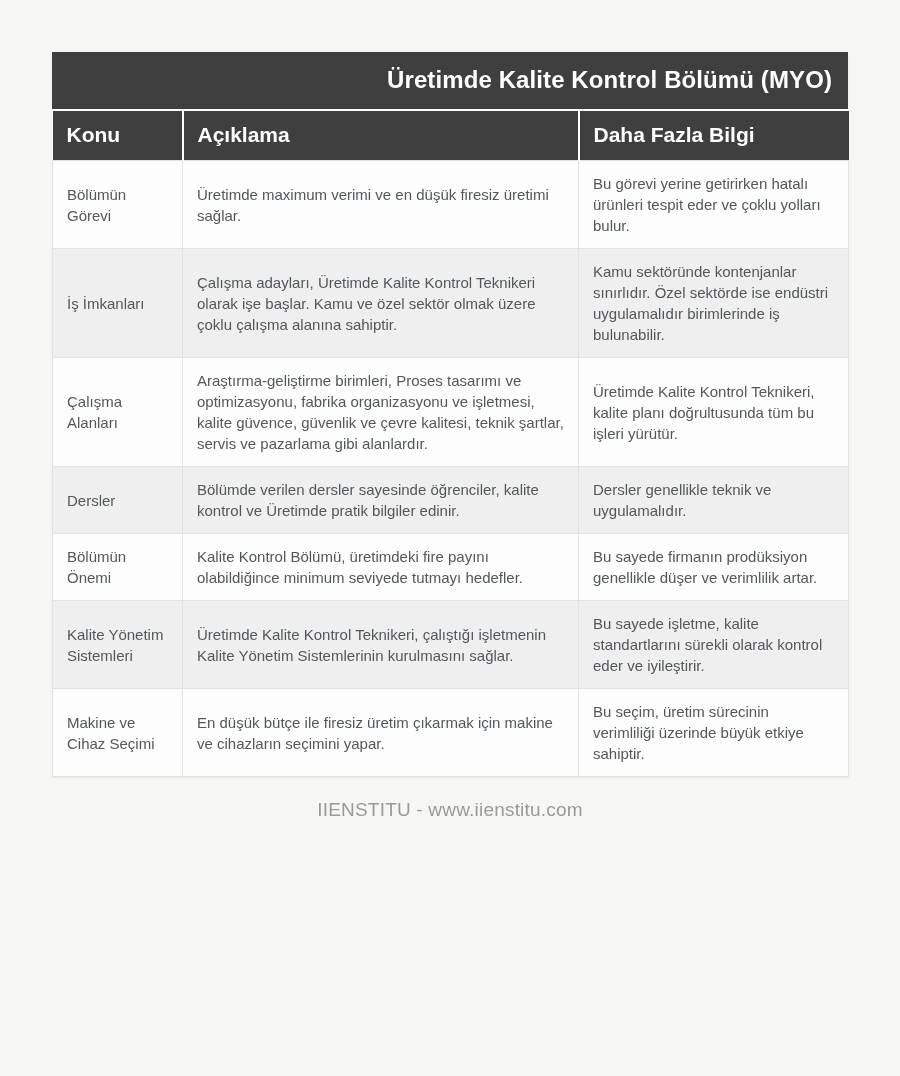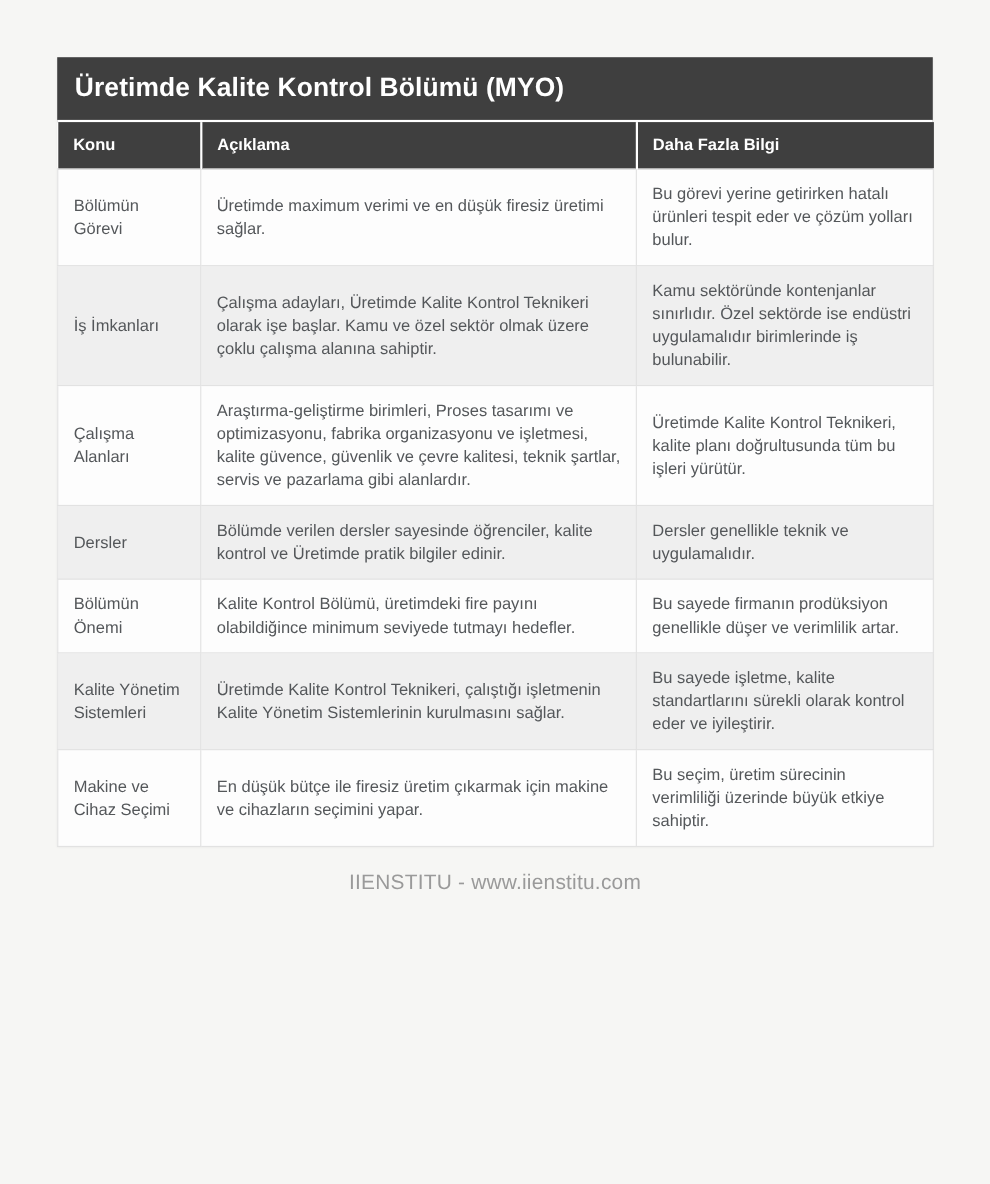--- a/index.html
+++ b/index.html
@@ -25,32 +25,33 @@
   }
 
   .title-bar {
     background: #3f3f3f;
     color: #ffffff;
     font-size: 24px;
     font-weight: bold;
     padding: 14px 16px 15px 16px;
     letter-spacing: 0.1px;
     border-bottom: 2px solid #ffffff;
+    text-align: right;
   }
 
   table.info-table {
     width: 100%;
     border-collapse: collapse;
     table-layout: fixed;
   }
 
   table.info-table thead th {
     background: #3f3f3f;
     color: #ffffff;
-    font-size: 15px;
+    font-size: 21px;
     font-weight: bold;
     text-align: left;
     padding: 12px 14px 13px 14px;
     border-left: 2px solid #ffffff;
   }
   table.info-table thead th:first-child { border-left: none; }
 
   table.info-table col.c1 { width: 130px; }
   table.info-table col.c2 { width: 396px; }
   table.info-table col.c3 { width: 270px; }
@@ -94,21 +95,21 @@
         <tr>
           <th>Konu</th>
           <th>Açıklama</th>
           <th>Daha Fazla Bilgi</th>
         </tr>
       </thead>
       <tbody>
         <tr>
           <td>Bölümün Görevi</td>
           <td>Üretimde maximum verimi ve en düşük firesiz üretimi sağlar.</td>
-          <td>Bu görevi yerine getirirken hatalı ürünleri tespit eder ve çözüm yolları bulur.</td>
+          <td>Bu görevi yerine getirirken hatalı ürünleri tespit eder ve çoklu yolları bulur.</td>
         </tr>
         <tr>
           <td>İş İmkanları</td>
           <td>Çalışma adayları, Üretimde Kalite Kontrol Teknikeri olarak işe başlar. Kamu ve özel sektör olmak üzere çoklu çalışma alanına sahiptir.</td>
           <td>Kamu sektöründe kontenjanlar sınırlıdır. Özel sektörde ise endüstri uygulamalıdır birimlerinde iş bulunabilir.</td>
         </tr>
         <tr>
           <td>Çalışma Alanları</td>
           <td>Araştırma-geliştirme birimleri, Proses tasarımı ve optimizasyonu, fabrika organizasyonu ve işletmesi, kalite güvence, güvenlik ve çevre kalitesi, teknik şartlar, servis ve pazarlama gibi alanlardır.</td>
           <td>Üretimde Kalite Kontrol Teknikeri, kalite planı doğrultusunda tüm bu işleri yürütür.</td>

